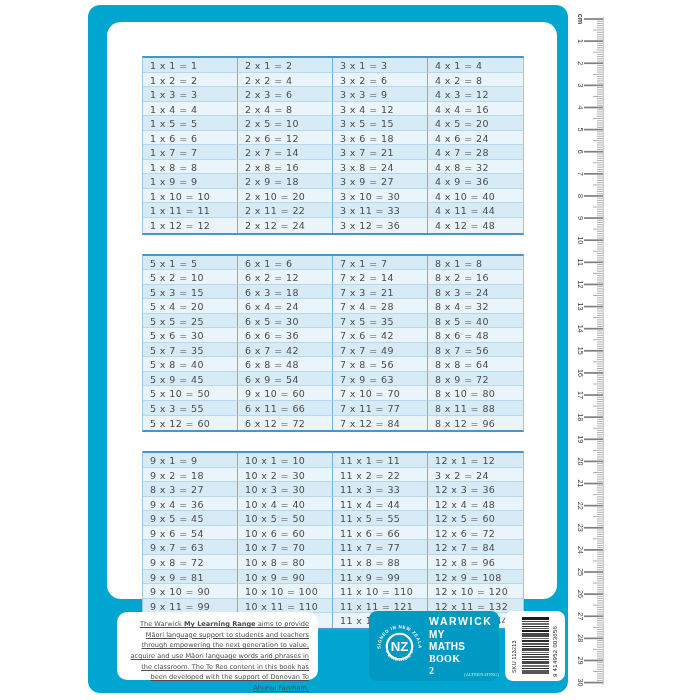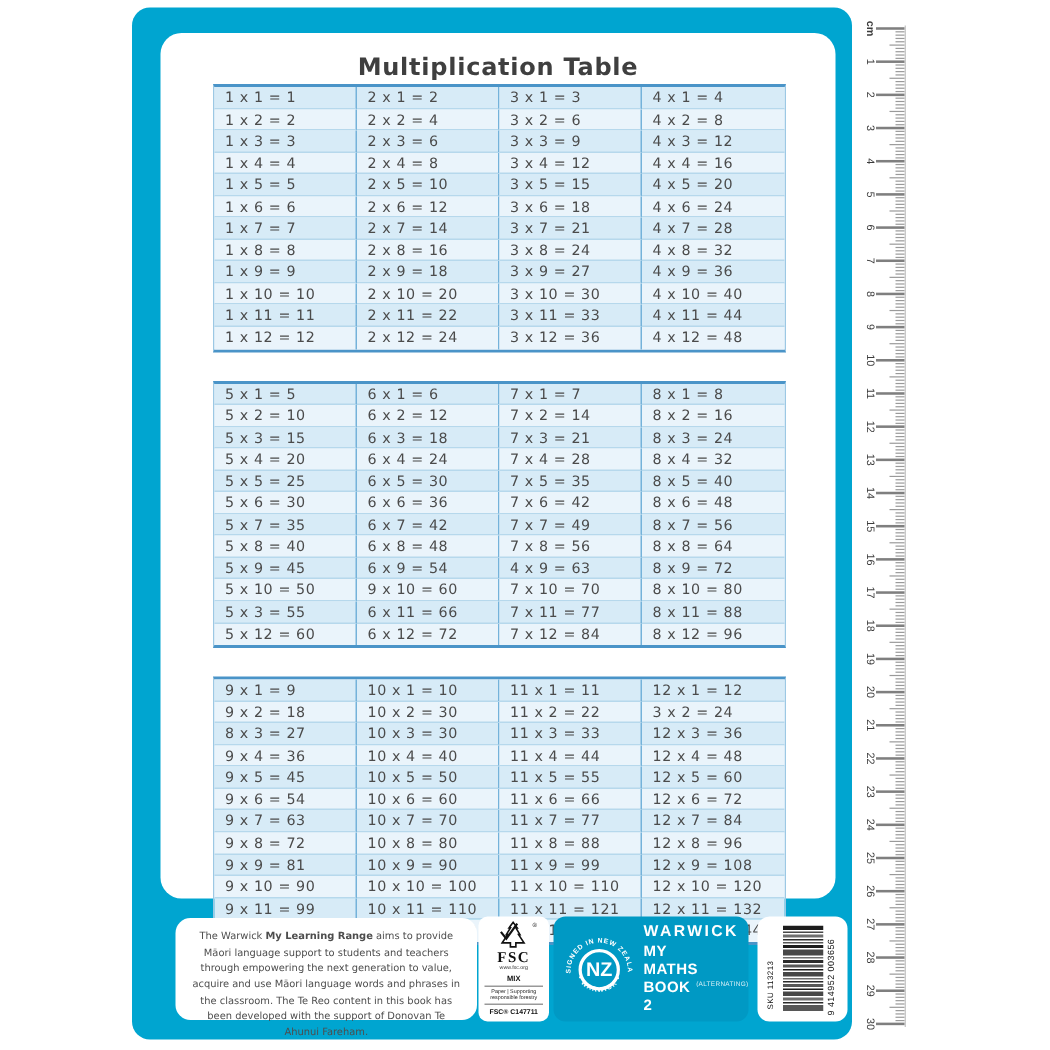--- a/index.html
+++ b/index.html
@@ -37,23 +37,24 @@
     font-family:"DejaVu Sans", sans-serif;
   }
   .cell.colsep{border-right:1px solid #74b2da;}
   .cell.rowsep{border-bottom:1px solid #b6d8ec;}
   .cell.odd{background:#d7ebf7;}
   .cell.even{background:#eaf4fb;}
   
   .blurb{
     position:absolute;left:29px;top:607px;width:201px;height:68px;
     background:#ffffff;border-radius:10px;box-sizing:border-box;
-    padding:7px 9px 0 9px;text-align:center;
+    padding:7px 9px 0 9px;text-align:right;
     font-size:6.6px;line-height:1.62;color:#4d4d4d;
     font-family:"DejaVu Sans", sans-serif;
+    text-decoration:underline;
   }
   .blurb b{font-weight:bold;}
   .fsc{
     position:absolute;left:231px;top:606px;width:47px;height:70px;
     background:#ffffff;border-radius:6px;box-sizing:border-box;
     padding-top:3px;text-align:center;color:#111;
   }
   .fsc .tree{height:20px;position:relative;}
   .fsc .reg{position:absolute;top:0;right:8px;font-size:4px;}
   .fsc .name{font-family:"Liberation Serif", serif;font-size:10px;font-weight:bold;letter-spacing:1px;line-height:9px;}
@@ -63,21 +64,21 @@
   .fsc .cert{font-size:4.6px;font-weight:bold;margin-top:2px;}
   .brandblock{
     position:absolute;left:281px;top:606px;width:130px;height:70px;
     background:#0099c4;border-radius:8px;display:flex;align-items:center;
     padding-left:7px;box-sizing:border-box;gap:6px;color:#fff;
   }
   .roundel{width:47px;height:47px;flex:0 0 auto;}
   .brandtext{display:flex;flex-direction:column;}
   .wordmark{font-size:10.5px;font-weight:bold;letter-spacing:1.6px;margin-bottom:2px;}
   .btitle{font-size:10px;font-weight:bold;line-height:12px;letter-spacing:.3px;}
-  .bookline{display:flex;align-items:flex-start;gap:2px;}
+  .bookline{display:flex;align-items:flex-end;gap:2px;font-family:Liberation Serif, serif;}
   .variant{font-size:4.3px;font-weight:normal;opacity:.85;letter-spacing:.2px;}
   .barcodebox{
     position:absolute;left:417px;top:606px;width:60px;height:70px;
     background:#ffffff;border-radius:8px;
   }
   .bars{position:absolute;left:17px;top:6px;width:27px;height:58px;overflow:hidden;}
   .bars .bar{width:100%;}
   .vtext{
     position:absolute;writing-mode:vertical-rl;transform:rotate(180deg);
     font-size:5.3px;color:#111;letter-spacing:.3px;white-space:nowrap;
@@ -85,21 +86,20 @@
   .vtext.sku{left:6px;top:8px;height:54px;}
   .vtext.ean{left:47px;top:4px;height:62px;font-size:6px;}
   
   .ruler{position:absolute;left:570px;top:0;width:38px;height:700px;}
 </style>
 </head>
 <body>
 
 <div class="card">
   <div class="page">
-    <div class="page-title">Multiplication Table</div>
     <div class="tables" id="tables">
         <div class="band">
           <div class="cell odd colsep rowsep">1 x 1 = 1</div>
           <div class="cell odd colsep rowsep">2 x 1 = 2</div>
           <div class="cell odd colsep rowsep">3 x 1 = 3</div>
           <div class="cell odd rowsep">4 x 1 = 4</div>
           <div class="cell even colsep rowsep">1 x 2 = 2</div>
           <div class="cell even colsep rowsep">2 x 2 = 4</div>
           <div class="cell even colsep rowsep">3 x 2 = 6</div>
           <div class="cell even rowsep">4 x 2 = 8</div>
@@ -172,21 +172,21 @@
           <div class="cell odd colsep rowsep">5 x 7 = 35</div>
           <div class="cell odd colsep rowsep">6 x 7 = 42</div>
           <div class="cell odd colsep rowsep">7 x 7 = 49</div>
           <div class="cell odd rowsep">8 x 7 = 56</div>
           <div class="cell even colsep rowsep">5 x 8 = 40</div>
           <div class="cell even colsep rowsep">6 x 8 = 48</div>
           <div class="cell even colsep rowsep">7 x 8 = 56</div>
           <div class="cell even rowsep">8 x 8 = 64</div>
           <div class="cell odd colsep rowsep">5 x 9 = 45</div>
           <div class="cell odd colsep rowsep">6 x 9 = 54</div>
-          <div class="cell odd colsep rowsep">4 x 9 = 63</div>
+          <div class="cell odd colsep rowsep">7 x 9 = 63</div>
           <div class="cell odd rowsep">8 x 9 = 72</div>
           <div class="cell even colsep rowsep">5 x 10 = 50</div>
           <div class="cell even colsep rowsep">9 x 10 = 60</div>
           <div class="cell even colsep rowsep">7 x 10 = 70</div>
           <div class="cell even rowsep">8 x 10 = 80</div>
           <div class="cell odd colsep rowsep">5 x 3 = 55</div>
           <div class="cell odd colsep rowsep">6 x 11 = 66</div>
           <div class="cell odd colsep rowsep">7 x 11 = 77</div>
           <div class="cell odd rowsep">8 x 11 = 88</div>
           <div class="cell even colsep">5 x 12 = 60</div>
@@ -242,34 +242,20 @@
           <div class="cell even colsep">9 x 12 = 108</div>
           <div class="cell even colsep">10 x 12 = 120</div>
           <div class="cell even colsep">11 x 12 = 132</div>
           <div class="cell even">12 x 12 = 144</div>
         </div>
       </div>
   </div>
 
   <div class="blurb"><span>The Warwick </span><b>My Learning Range</b><span> aims to provide Māori language support to students and teachers through empowering the next generation to value, acquire and use Māori language words and phrases in the classroom.  The Te Reo content in this book has been developed with the support of Donovan Te Ahunui Fareham.</span></div>
 
-  <div class="fsc">
-    <div class="tree">
-      <span class="reg">®</span>
-      <svg width="22" height="20" viewBox="0 0 24 22">
-        <path d="M3 16 L7 10 L6 10 L9 5 L8 5 L11 1 L14 5 L13 5 L16 10 L15 10 L19 16 L13 16 L13 19 L9 19 L9 16 Z" fill="none" stroke="#111" stroke-width="1.2"></path>
-        <path d="M2 8 L6 13 L14 2" fill="none" stroke="#111" stroke-width="1.6"></path>
-      </svg>
-    </div>
-    <div class="name">FSC</div>
-    <div class="url">www.fsc.org</div>
-    <div class="mix">MIX</div>
-    <div class="desc">Paper | Supporting responsible forestry</div>
-    <div class="cert">FSC® C147711</div>
-  </div>
 
   <div class="brandblock">
     <svg class="roundel" viewBox="0 0 48 48">
       <defs>
         <path id="arcTop" d="M 4.5,25 A 19.5,19.5 0 0 1 43.5,25"></path>
         <path id="arcBot" d="M 8,23 A 16,16 0 0 0 40,23"></path>
       </defs>
       <circle cx="24" cy="24" r="13" fill="none" stroke="#ffffff" stroke-width="2.2"></circle>
       <text font-size="4.6" fill="#ffffff" letter-spacing="0.6" font-weight="bold" font-family="Liberation Sans, sans-serif">
         <textPath href="#arcTop" startOffset="50%" text-anchor="middle">DESIGNED IN NEW ZEALAND</textPath>

